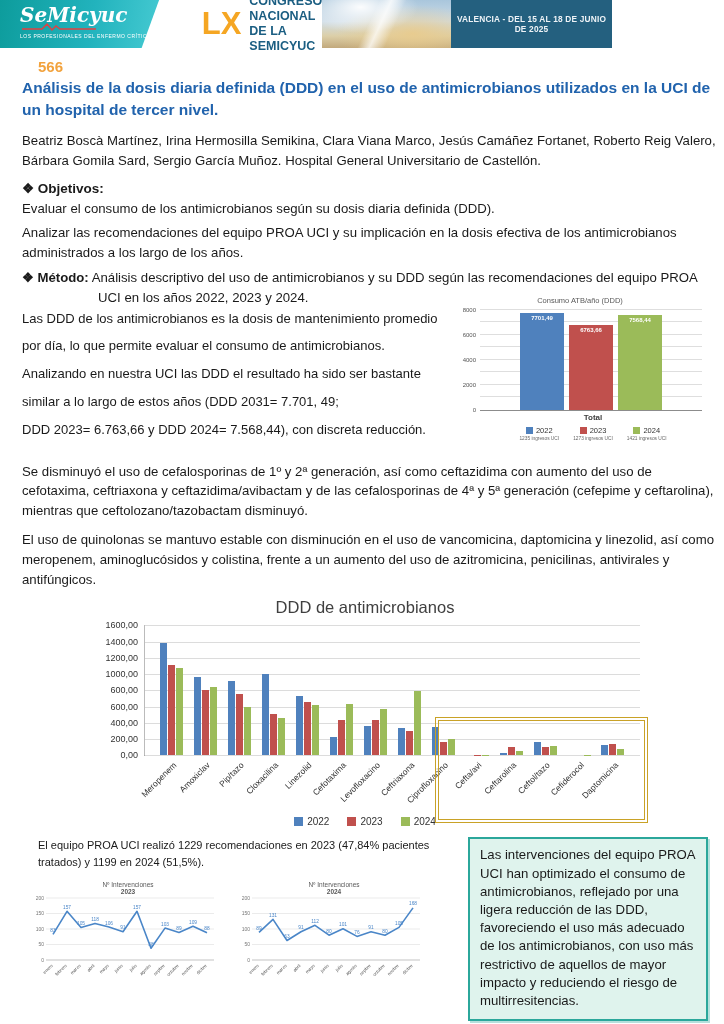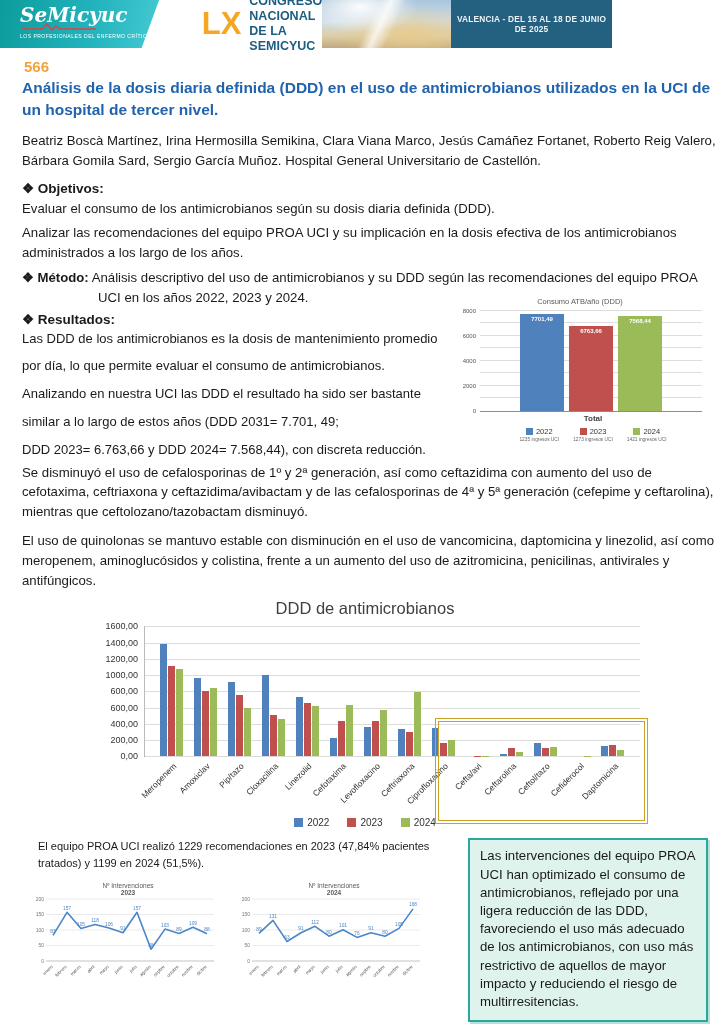--- a/index.html
+++ b/index.html
@@ -30,21 +30,21 @@
       radial-gradient(ellipse at 30% 15%,rgba(255,255,255,.95),rgba(255,255,255,0) 45%),
       radial-gradient(ellipse at 70% 70%,rgba(233,203,140,.9),rgba(233,203,140,0) 60%),
       linear-gradient(to bottom,#a9c6dc 0%,#cfdde8 45%,#dccfa8 75%,#c2a97c 100%);
   }
   .banner{
     width:190px;background:#24607F;color:#eef3f7;display:flex;align-items:center;justify-content:center;
     font-size:8.3px;letter-spacing:.2px;font-weight:bold;text-align:center;
   }
   
   .main{padding:6px 16px 0 22px;}
-  .poster-number{color:#F2A23C;font-weight:bold;font-size:15px;margin:4px 0 2px 2px;}
+  .poster-number{color:#F2A23C;font-weight:bold;font-size:15px;margin:4px 0 2px 16px;}
   .title{color:#2163AD;font-weight:bold;font-size:15.5px;line-height:1.45;width:692px;margin:1px 0 9px;}
   .authors{font-size:13.2px;line-height:1.5;width:700px;margin-bottom:9px;}
   .heading{font-weight:bold;font-size:13.5px;margin:3px 0 3px;}
   .heading-inline{font-weight:bold;}
   .body-line{font-size:13.2px;line-height:1.5;margin:0 0 5px;}
   .metodo{padding-left:76px;text-indent:-76px;margin:2px 0 0;}
   .results-block{position:relative;min-height:152px;margin-top:2px;}
   .results-text{width:450px;font-size:13px;}
   .results-text p{margin:0 0 9px;line-height:1.45;}
   .small-chart{position:absolute;top:-14px;right:2px;width:252px;}
@@ -126,21 +126,20 @@
   <div class="heading">❖ Objetivos:</div>
   <p class="body-line">Evaluar el consumo de los antimicrobianos según su dosis diaria definida (DDD).</p>
   <p class="body-line">Analizar las recomendaciones del equipo PROA UCI y su implicación en la dosis efectiva de los antimicrobianos administrados a los largo de los años.</p>
 
   <p class="metodo body-line">
     <b class="heading-inline">❖ Método:</b>
     <span>Análisis descriptivo del uso de antimicrobianos y su DDD según las recomendaciones del equipo PROA UCI en los años 2022, 2023 y 2024.</span>
   </p>
 
   <div class="results-block">
-    <div class="heading">❖ Resultados:</div>
     <div class="results-text">
       <p>Las DDD de los antimicrobianos es la dosis de mantenimiento promedio</p>
       <p>por día, lo que permite evaluar el consumo de antimicrobianos.</p>
       <p>Analizando en nuestra UCI las DDD el resultado ha sido ser bastante</p>
       <p>similar a lo largo de estos años (DDD 2031= 7.701, 49;</p>
       <p>DDD 2023= 6.763,66 y DDD 2024= 7.568,44), con discreta reducción.</p>
     </div>
     <div id="chart-consumo" class="small-chart">
         <div class="sc-title">Consumo ATB/año (DDD)</div>
         <div class="sc-plot">

